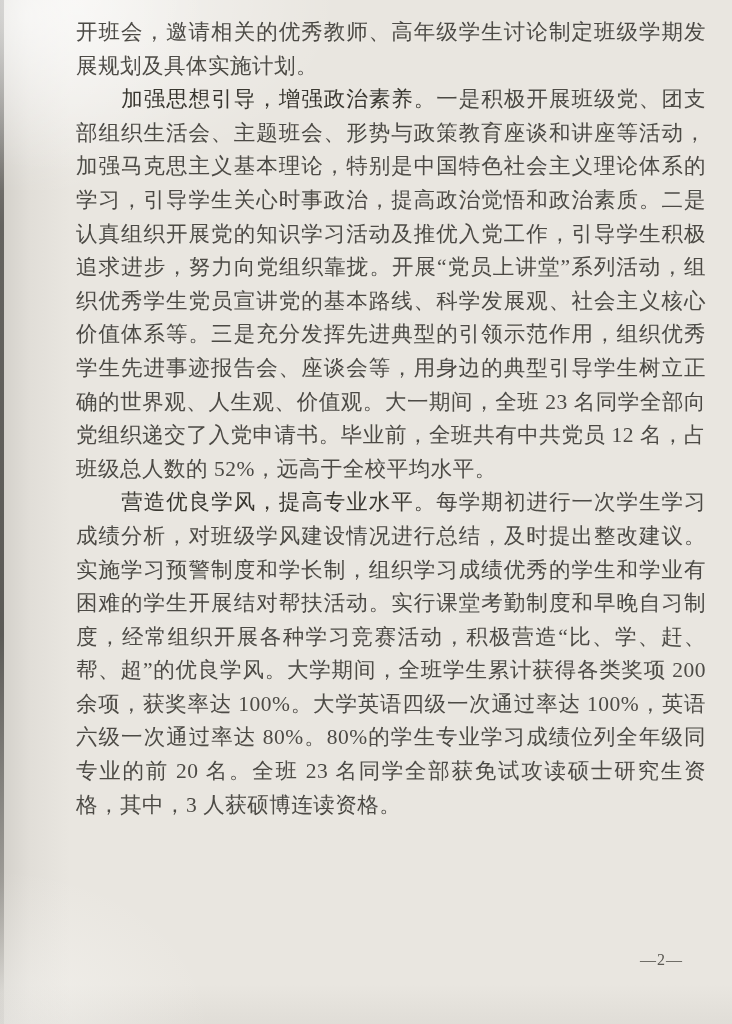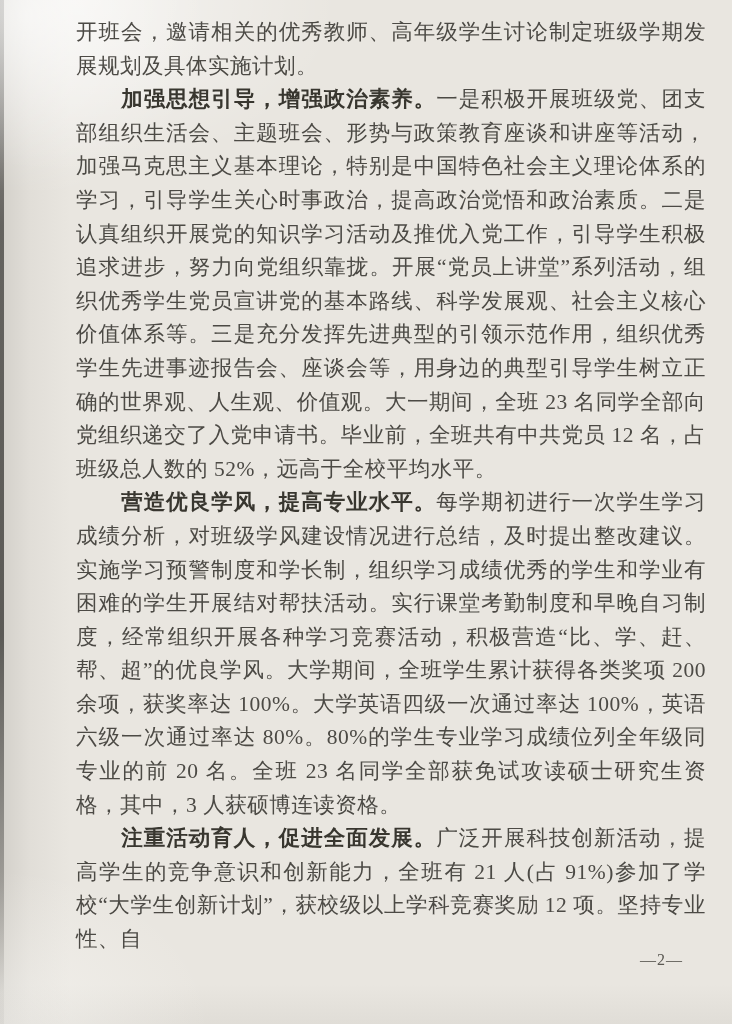--- a/index.html
+++ b/index.html
@@ -66,21 +66,21 @@
     margin: 0;
     padding: 0;
   }
 
   .doc p.indent {
     text-indent: 2.1em;
   }
 
   .doc b {
     color: #38362f;
-    font-weight: bold;
+    font-weight: normal;
     margin-top: 40px;
   }
 
   .pageno {
     position: absolute;
     top: 951px;
     right: 97px;
     font-size: 16px;
     letter-spacing: 1px;
     color: #5a5852;
@@ -90,17 +90,16 @@
 <body>
 
 <div class="scan">
   <div class="edge-left"></div>
   <div class="corner-light"></div>
 
   <div class="doc">
       <p class="">开班会，邀请相关的优秀教师、高年级学生讨论制定班级学期发展规划及具体实施计划。</p>
       <p class="indent"><b>加强思想引导，增强政治素养。</b>一是积极开展班级党、团支部组织生活会、主题班会、形势与政策教育座谈和讲座等活动，加强马克思主义基本理论，特别是中国特色社会主义理论体系的学习，引导学生关心时事政治，提高政治觉悟和政治素质。二是认真组织开展党的知识学习活动及推优入党工作，引导学生积极追求进步，努力向党组织靠拢。开展“党员上讲堂”系列活动，组织优秀学生党员宣讲党的基本路线、科学发展观、社会主义核心价值体系等。三是充分发挥先进典型的引领示范作用，组织优秀学生先进事迹报告会、座谈会等，用身边的典型引导学生树立正确的世界观、人生观、价值观。大一期间，全班 23 名同学全部向党组织递交了入党申请书。毕业前，全班共有中共党员 12 名，占班级总人数的 52%，远高于全校平均水平。</p>
       <p class="indent"><b>营造优良学风，提高专业水平。</b>每学期初进行一次学生学习成绩分析，对班级学风建设情况进行总结，及时提出整改建议。实施学习预警制度和学长制，组织学习成绩优秀的学生和学业有困难的学生开展结对帮扶活动。实行课堂考勤制度和早晚自习制度，经常组织开展各种学习竞赛活动，积极营造“比、学、赶、帮、超”的优良学风。大学期间，全班学生累计获得各类奖项 200 余项，获奖率达 100%。大学英语四级一次通过率达 100%，英语六级一次通过率达 80%。80%的学生专业学习成绩位列全年级同专业的前 20 名。全班 23 名同学全部获免试攻读硕士研究生资格，其中，3 人获硕博连读资格。</p>
-      <p class="indent"><b>注重活动育人，促进全面发展。</b>广泛开展科技创新活动，提高学生的竞争意识和创新能力，全班有 21 人(占 91%)参加了学校“大学生创新计划”，获校级以上学科竞赛奖励 12 项。坚持专业性、自</p>
     </div>
 
   <div class="pageno">—2—</div>
 </div>
 
 </body></html>

